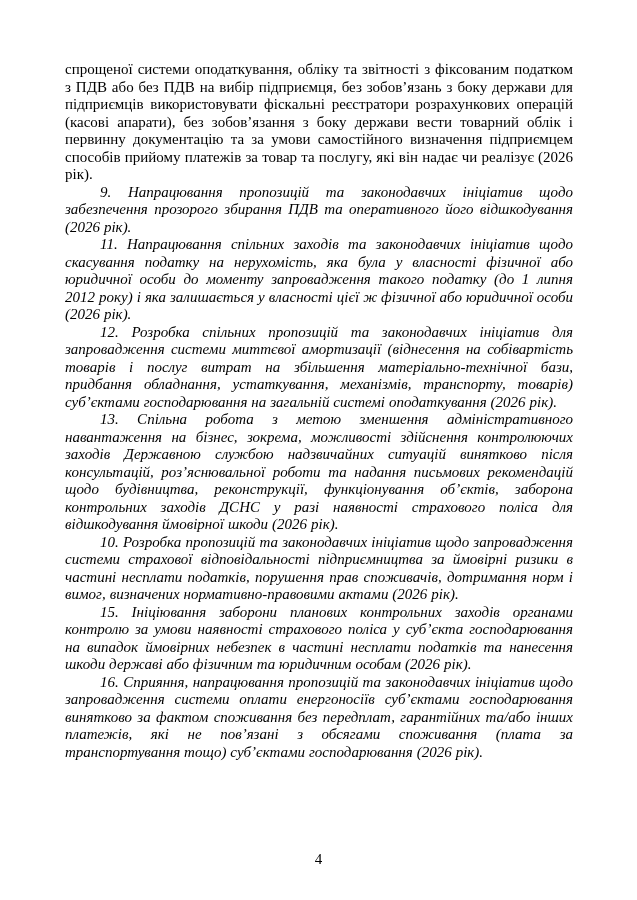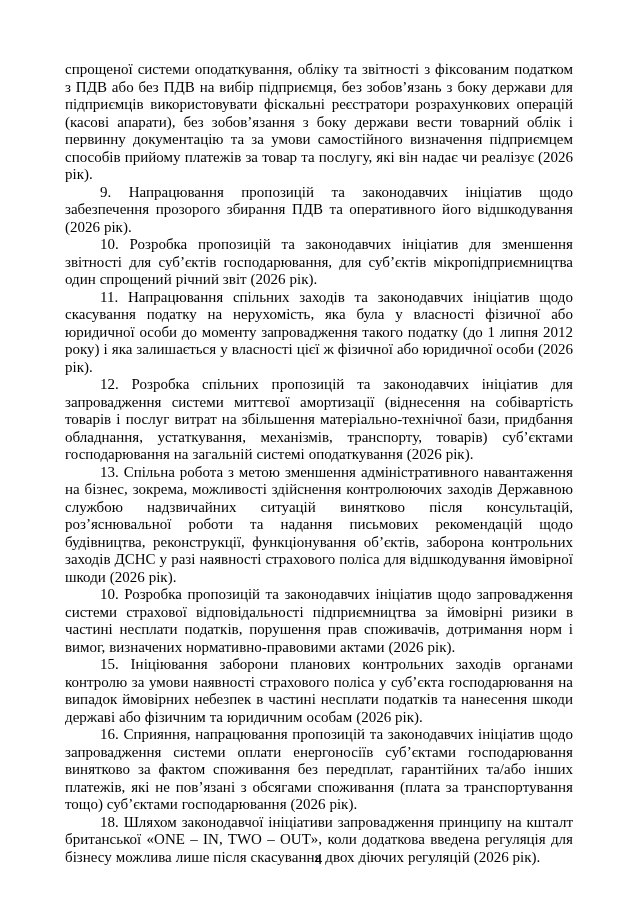--- a/index.html
+++ b/index.html
@@ -26,41 +26,40 @@
     margin: 0;
     padding: 0;
     font-size: 15px;
     line-height: 17.5px;
     text-align: justify;
     text-justify: inter-word;
     word-spacing: 0.2px;
   }
   .para.indent {
     text-indent: 35px;
+    font-style: italic;
   }
   .page-number {
     position: absolute;
     top: 851px;
     left: 0;
     width: 100%;
     text-align: center;
     font-size: 15px;
     line-height: 17.5px;
   }
 </style>
 </head>
 <body>
 
 <div class="page">
   <div class="content">
       <p class="para">спрощеної системи оподаткування, обліку та звітності з фіксованим податком з ПДВ або без ПДВ на вибір підприємця, без зобов’язань з боку держави для підприємців використовувати фіскальні реєстратори розрахункових операцій (касові апарати), без зобов’язання з боку держави вести товарний облік і первинну документацію та за умови самостійного визначення підприємцем способів прийому платежів за товар та послугу, які він надає чи реалізує (2026 рік).</p>
       <p class="para indent">9. Напрацювання пропозицій та законодавчих ініціатив щодо забезпечення прозорого збирання ПДВ та оперативного його відшкодування (2026 рік).</p>
-      <p class="para indent">10. Розробка пропозицій та законодавчих ініціатив для зменшення звітності для суб’єктів господарювання, для суб’єктів мікропідприємництва один спрощений річний звіт (2026 рік).</p>
       <p class="para indent">11. Напрацювання спільних заходів та законодавчих ініціатив щодо скасування податку на нерухомість, яка була у власності фізичної або юридичної особи до моменту запровадження такого податку (до 1 липня 2012 року) і яка залишається у власності цієї ж фізичної або юридичної особи (2026 рік).</p>
       <p class="para indent">12. Розробка спільних пропозицій та законодавчих ініціатив для запровадження системи миттєвої амортизації (віднесення на собівартість товарів і послуг витрат на збільшення матеріально-технічної бази, придбання обладнання, устаткування, механізмів, транспорту, товарів) суб’єктами господарювання на загальній системі оподаткування (2026 рік).</p>
       <p class="para indent">13. Спільна робота з метою зменшення адміністративного навантаження на бізнес, зокрема, можливості здійснення контролюючих заходів Державною службою надзвичайних ситуацій винятково після консультацій, роз’яснювальної роботи та надання письмових рекомендацій щодо будівництва, реконструкції, функціонування об’єктів, заборона контрольних заходів ДСНС у разі наявності страхового поліса для відшкодування ймовірної шкоди (2026 рік).</p>
       <p class="para indent">10. Розробка пропозицій та законодавчих ініціатив щодо запровадження системи страхової відповідальності підприємництва за ймовірні ризики в частині несплати податків, порушення прав споживачів, дотримання норм і вимог, визначених нормативно-правовими актами (2026 рік).</p>
       <p class="para indent">15. Ініціювання заборони планових контрольних заходів органами контролю за умови наявності страхового поліса у суб’єкта господарювання на випадок ймовірних небезпек в частині несплати податків та нанесення шкоди державі або фізичним та юридичним особам (2026 рік).</p>
       <p class="para indent">16. Сприяння, напрацювання пропозицій та законодавчих ініціатив щодо запровадження системи оплати енергоносіїв суб’єктами господарювання винятково за фактом споживання без передплат, гарантійних та/або інших платежів, які не пов’язані з обсягами споживання (плата за транспортування тощо) суб’єктами господарювання (2026 рік).</p>
-      <p class="para indent">18. Шляхом законодавчої ініціативи запровадження принципу на кшталт британської «ONE – IN, TWO – OUT», коли додаткова введена регуляція для бізнесу можлива лише після скасування двох діючих регуляцій (2026 рік).</p>
     </div>
   <div class="page-number">4</div>
 </div>
 
 </body></html>

